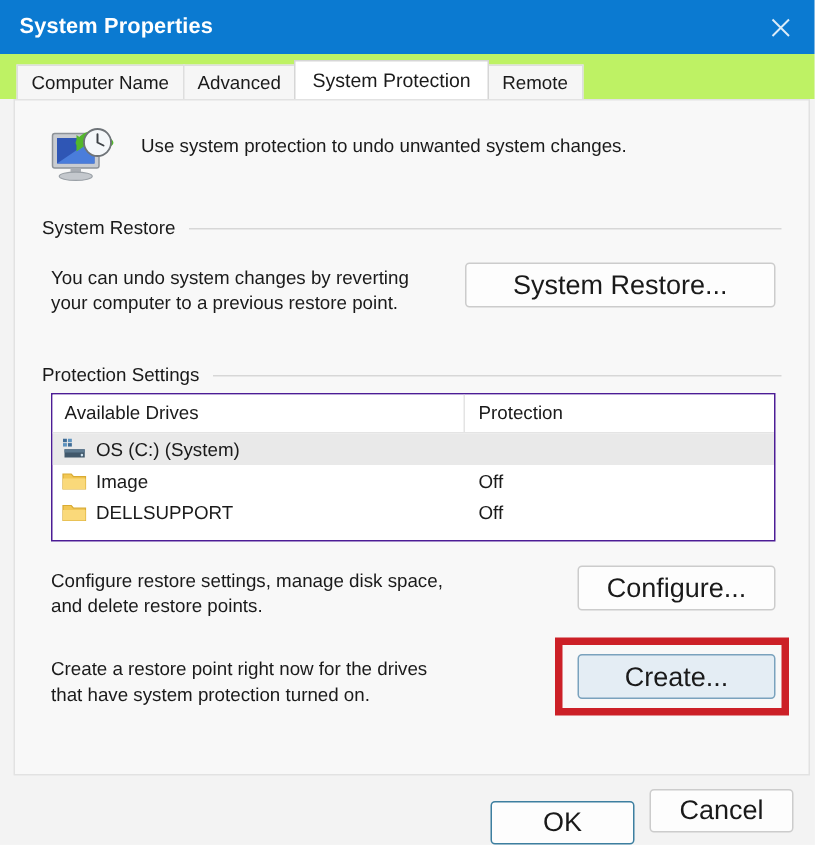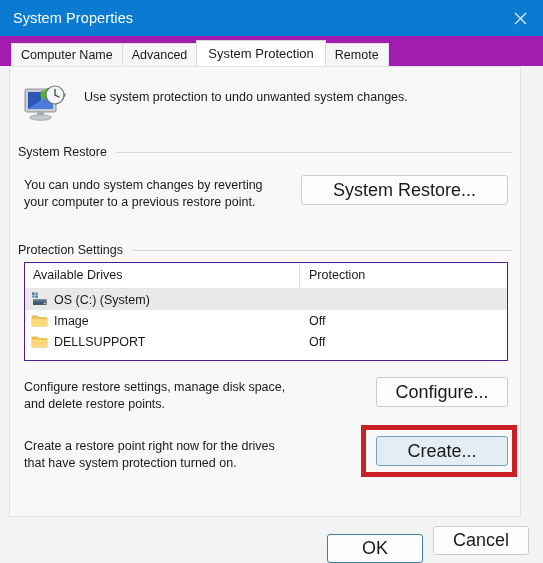--- a/index.html
+++ b/index.html
@@ -31,20 +31,21 @@
   }
 
   
   .titlebar {
     height: 36px;
     background: #0b7ad1;
     display: flex;
     align-items: center;
     justify-content: space-between;
     flex: 0 0 auto;
+    font-weight: bold;
   }
   .title-text {
     color: #ffffff;
     font-size: 14.5px;
     padding-left: 13px;
     letter-spacing: 0.1px;
     white-space: nowrap;
   }
   .close-btn {
     width: 46px;
@@ -54,21 +55,21 @@
     justify-content: center;
     cursor: default;
   }
   .close-btn svg { display: block; }
 
   
   .tabstrip {
     position: relative;
     height: 24px;
     flex: 0 0 auto;
-    background: #a21caf;
+    background: #bef264;
     padding: 6px 4px 0 11px;
     box-sizing: content-box;
     display: flex;
     align-items: flex-end;
   }
   .tab {
     height: 23px;
     line-height: 23px;
     padding: 0 9px;
     font-size: 12.5px;
@@ -89,27 +90,27 @@
     line-height: 26px;
     margin-top: -3px;
     z-index: 3;
     font-size: 13px;
     padding: 0 11px;
   }
 
   
   .tabpage {
     flex: 1 1 auto;
-    margin: 0 22px 0 9px;
+    margin: 0 3px 0 9px;
     background: #f8f8f8;
     border: 1px solid #e2e2e2;
     border-top: 1px solid #e2e2e2;
     position: relative;
     box-sizing: border-box;
-    padding: 0 8px;
+    padding: 0 18px;
   }
 
   
   .blurb {
     display: flex;
     align-items: flex-start;
     padding-top: 16px;
   }
   .blurb-icon {
     width: 44px;

